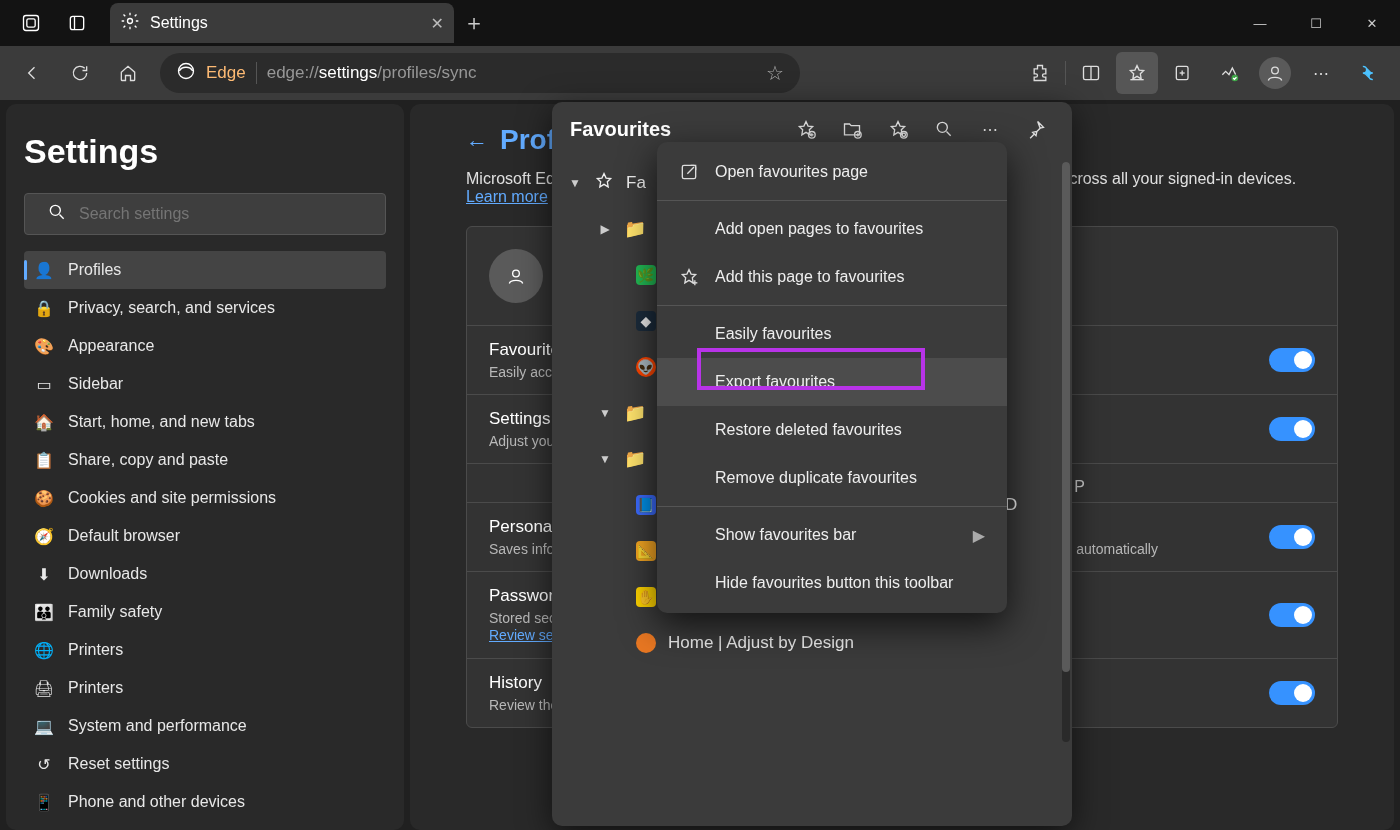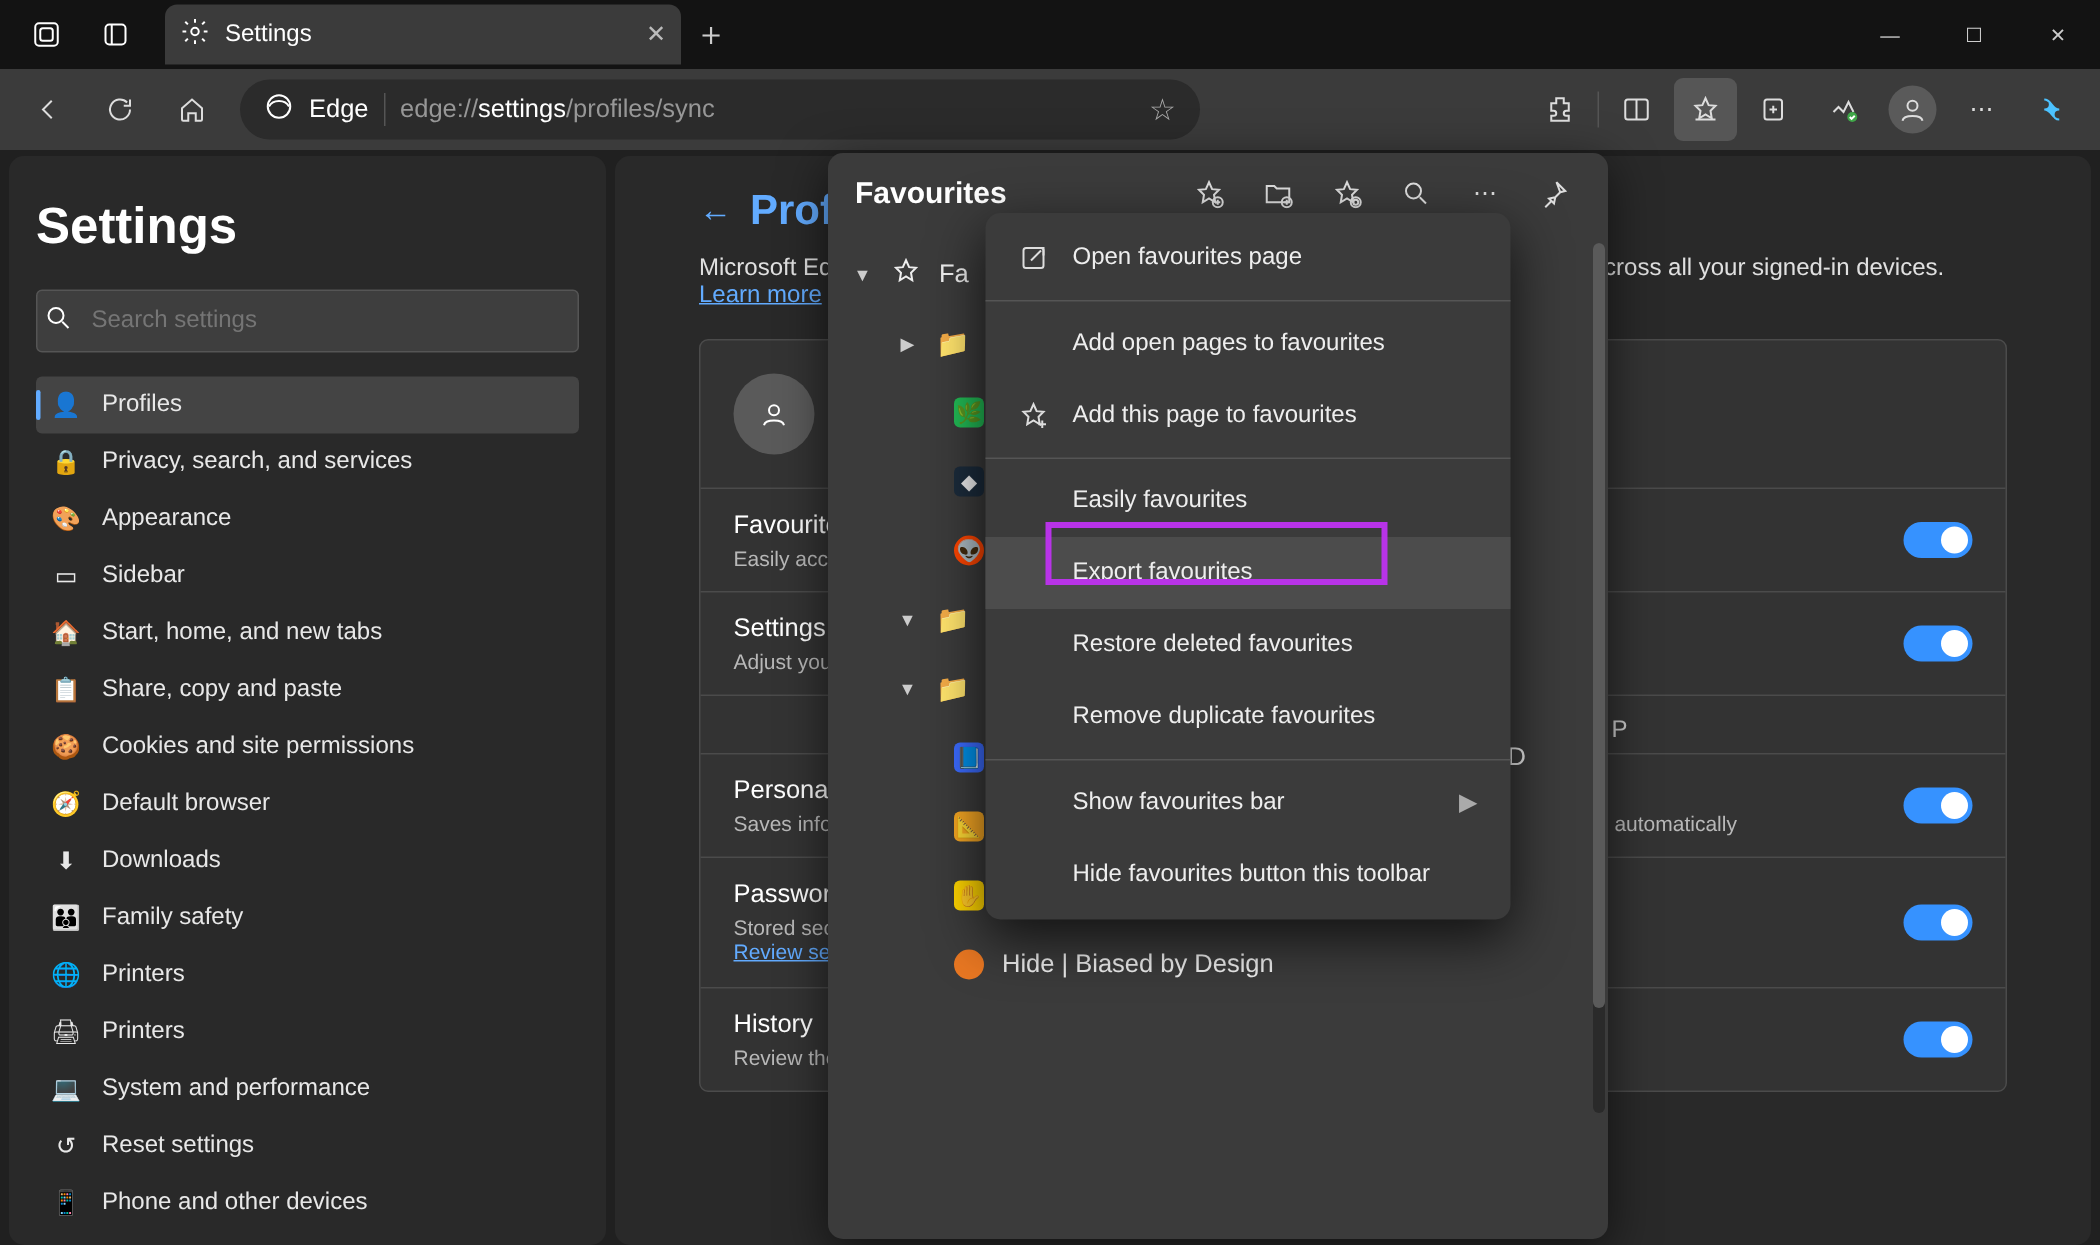--- a/index.html
+++ b/index.html
@@ -60,21 +60,21 @@
     height:40px;
     border-radius:20px;
     display:flex;
     align-items:center;
     padding:0 16px;
     gap:10px;
     max-width: 640px;
     margin-left: 4px;
   }
   .addr-bar .divider { width:1px; height:22px; background:#555; }
-  .addr-prefix { color:#ffffff; font-size:17px; }
+  .addr-prefix { color:#fdba74; font-size:17px; }
   .addr-url { color:#979797; font-size:17px; }
   .addr-white { color:#fff; }
   .addr-star { margin-left:auto; color:#aaa; font-size:20px;}
   .tool-icons { display:flex; gap:4px; margin-left:auto; }
   .tool-icon {
     width:42px; height:42px; display:flex; align-items:center; justify-content:center; color:#ddd; border-radius:6px;
   }
   .tool-icon.active { background:#565656; }
   .tool-sep { width:1px;height:24px;background:#555;align-self:center; }
   .avatar-toolbar {
@@ -91,21 +91,21 @@
     background:#292929;
     border-radius: 10px;
     margin: 4px 0 0 6px;
   }
   .sidebar h1 { font-size:34px; font-weight:600; margin:18px 0 22px 0; }
   .search-settings {
     background:#3e3e3e;
     border:1px solid #555;
     border-radius:4px;
     height:42px;
-    display:flex; align-items:center; gap:12px; padding:0 4px;
+    display:flex; align-items:center; gap:12px; padding:0 22px;
     margin-bottom:16px;
   }
   .search-settings input {
     background:transparent; border:0; outline:0;
     color:#ccc; font-size:16px; flex:1;
   }
   .sb-item {
     height:38px; display:flex; align-items:center; gap:14px;
     padding:0 10px; border-radius:4px; color:#e8e8e8;
     font-size:16px;
@@ -538,21 +538,21 @@
     <div class="fav-node ind2">
         <span class="bm-ic" style="background:#f5a623">📐</span>
         <span class="truncate">Design Principles</span>
       </div>
     <div class="fav-node ind2">
         <span class="bm-ic" style="background:#ffd400">✋</span>
         <span class="truncate">Hey Design Systems!</span>
       </div>
     <div class="fav-node ind2">
         <span class="bm-ic" style="background:#e87722;border-radius:50%"></span>
-        <span class="truncate">Hide | Biased by Design</span>
+        <span class="truncate">Home | Adjust by Design</span>
       </div>
     <div class="fav-scroll">
         <div class="fav-scroll-thumb"></div>
       </div>
   </div>
 </div>
 
 <div class="ctx">
   <div class="ctx-item">
       <span class="ctx-ic">

